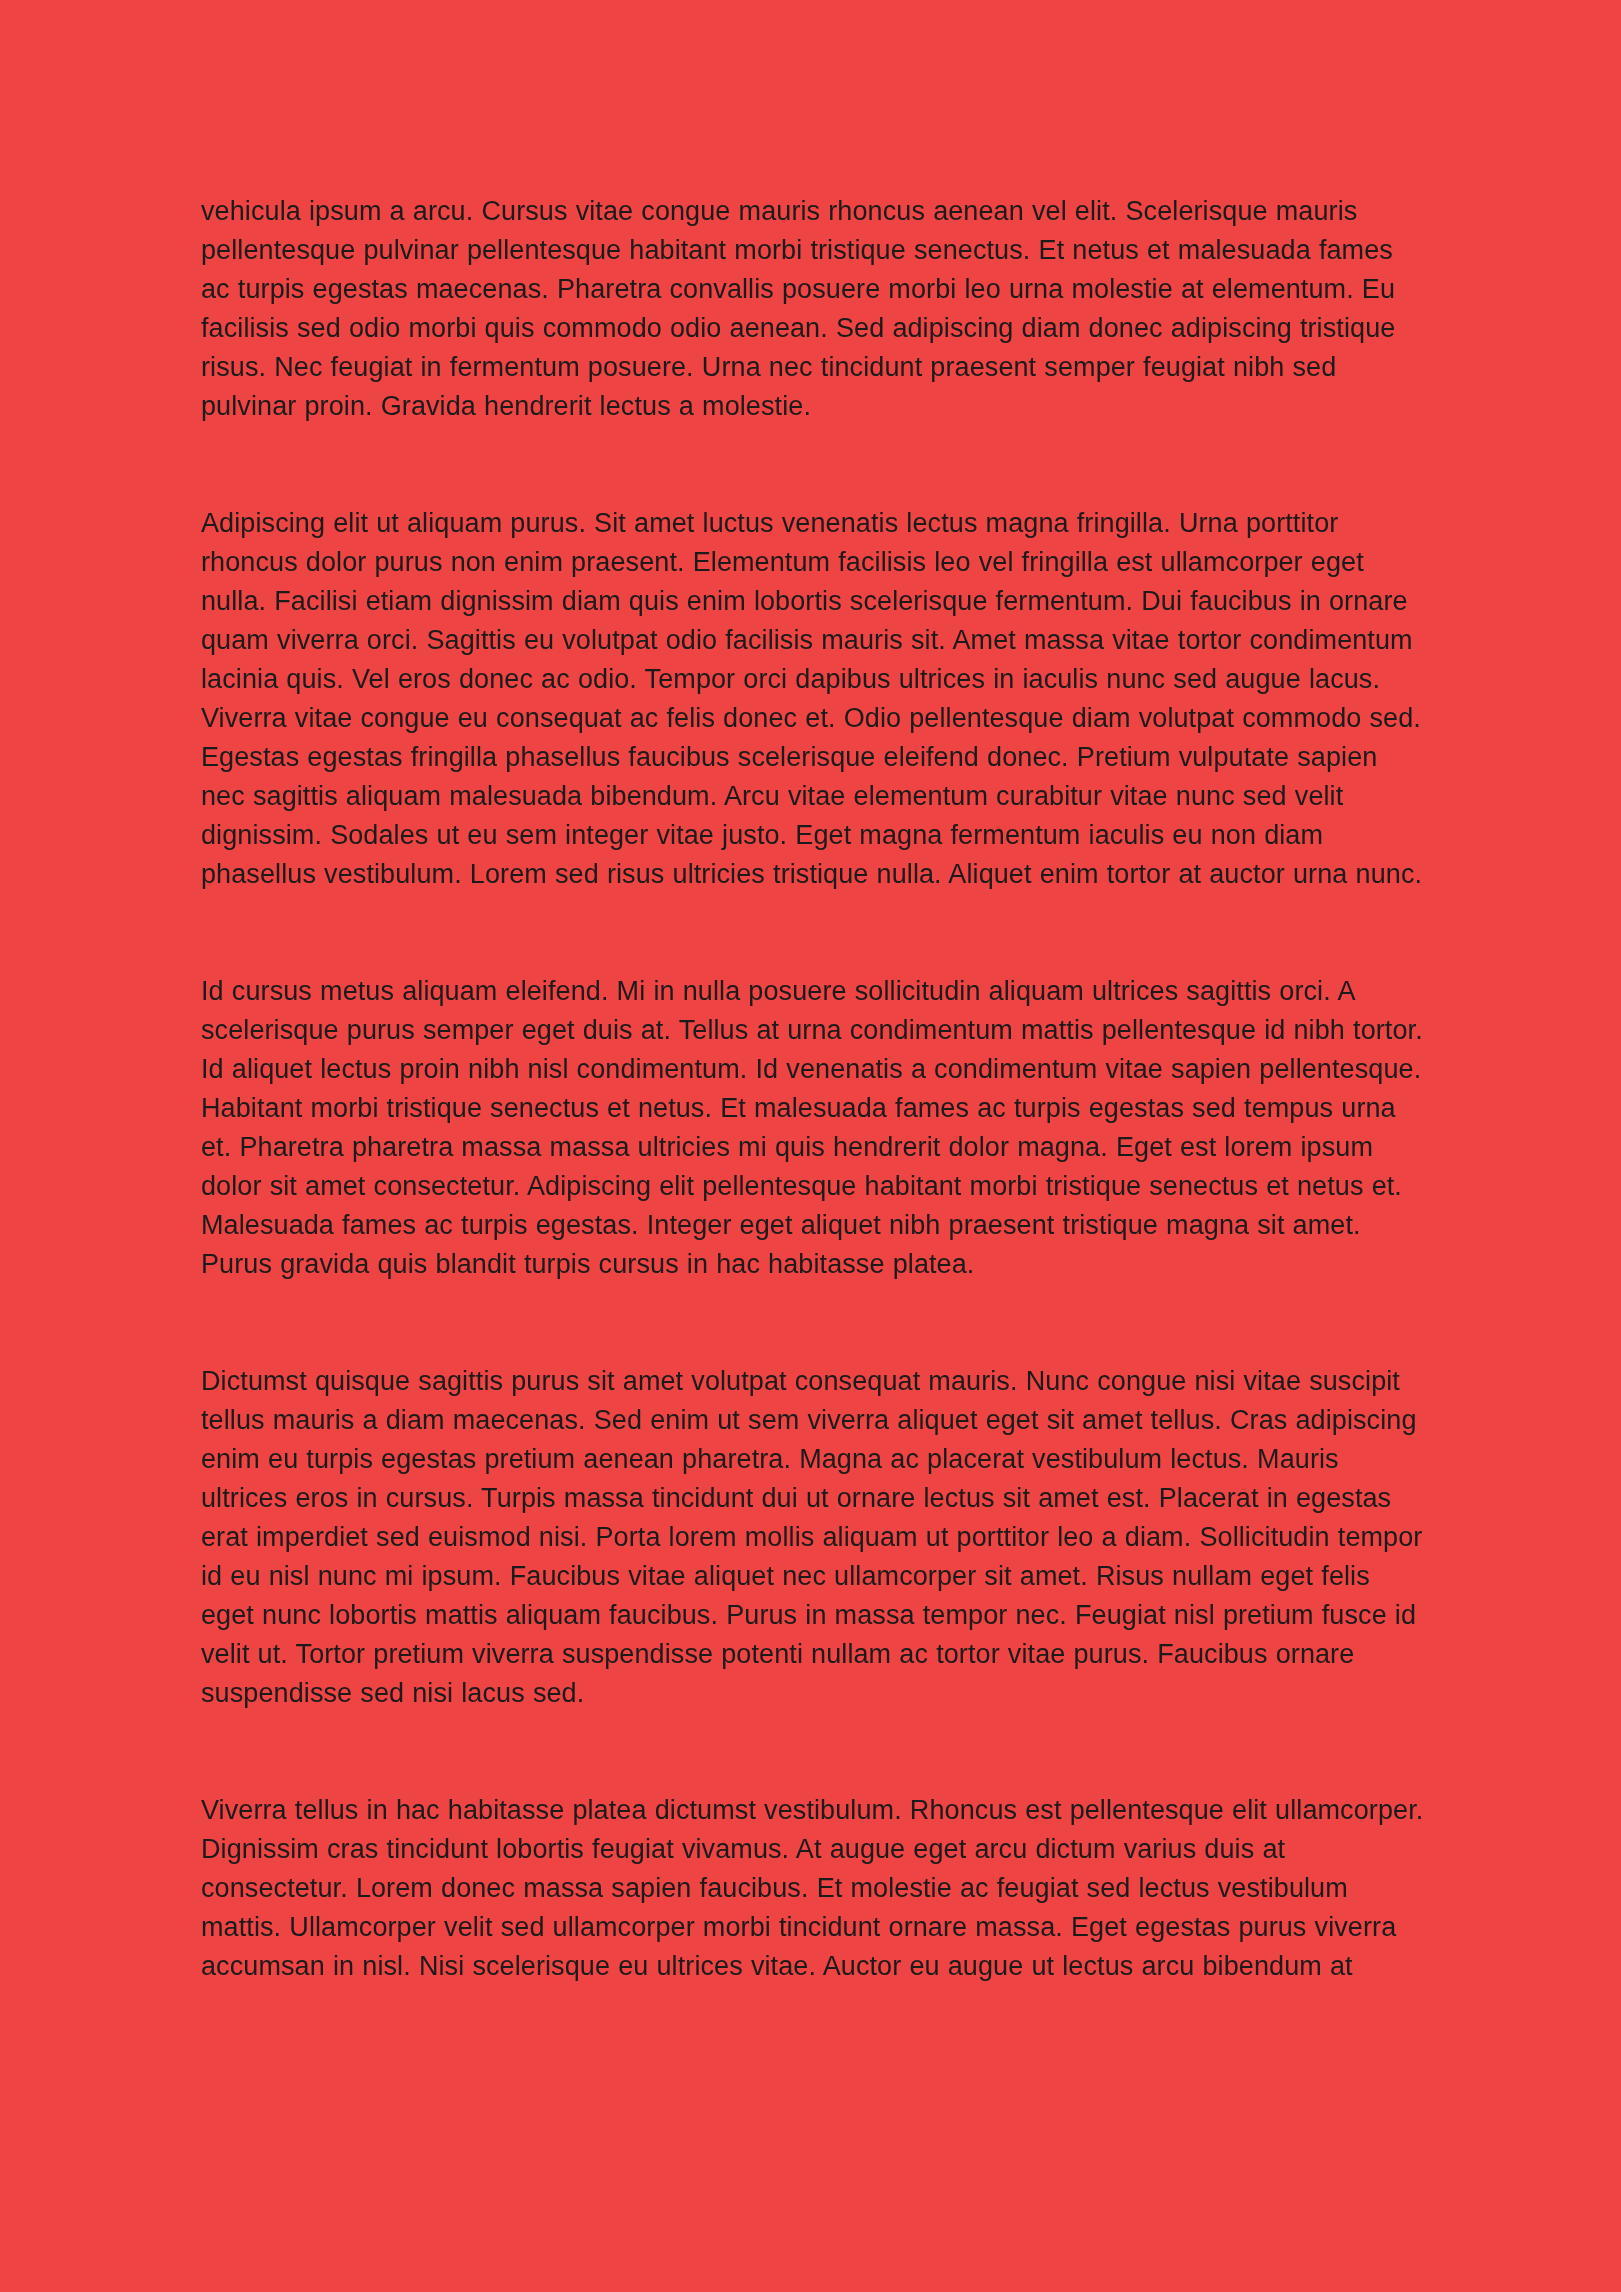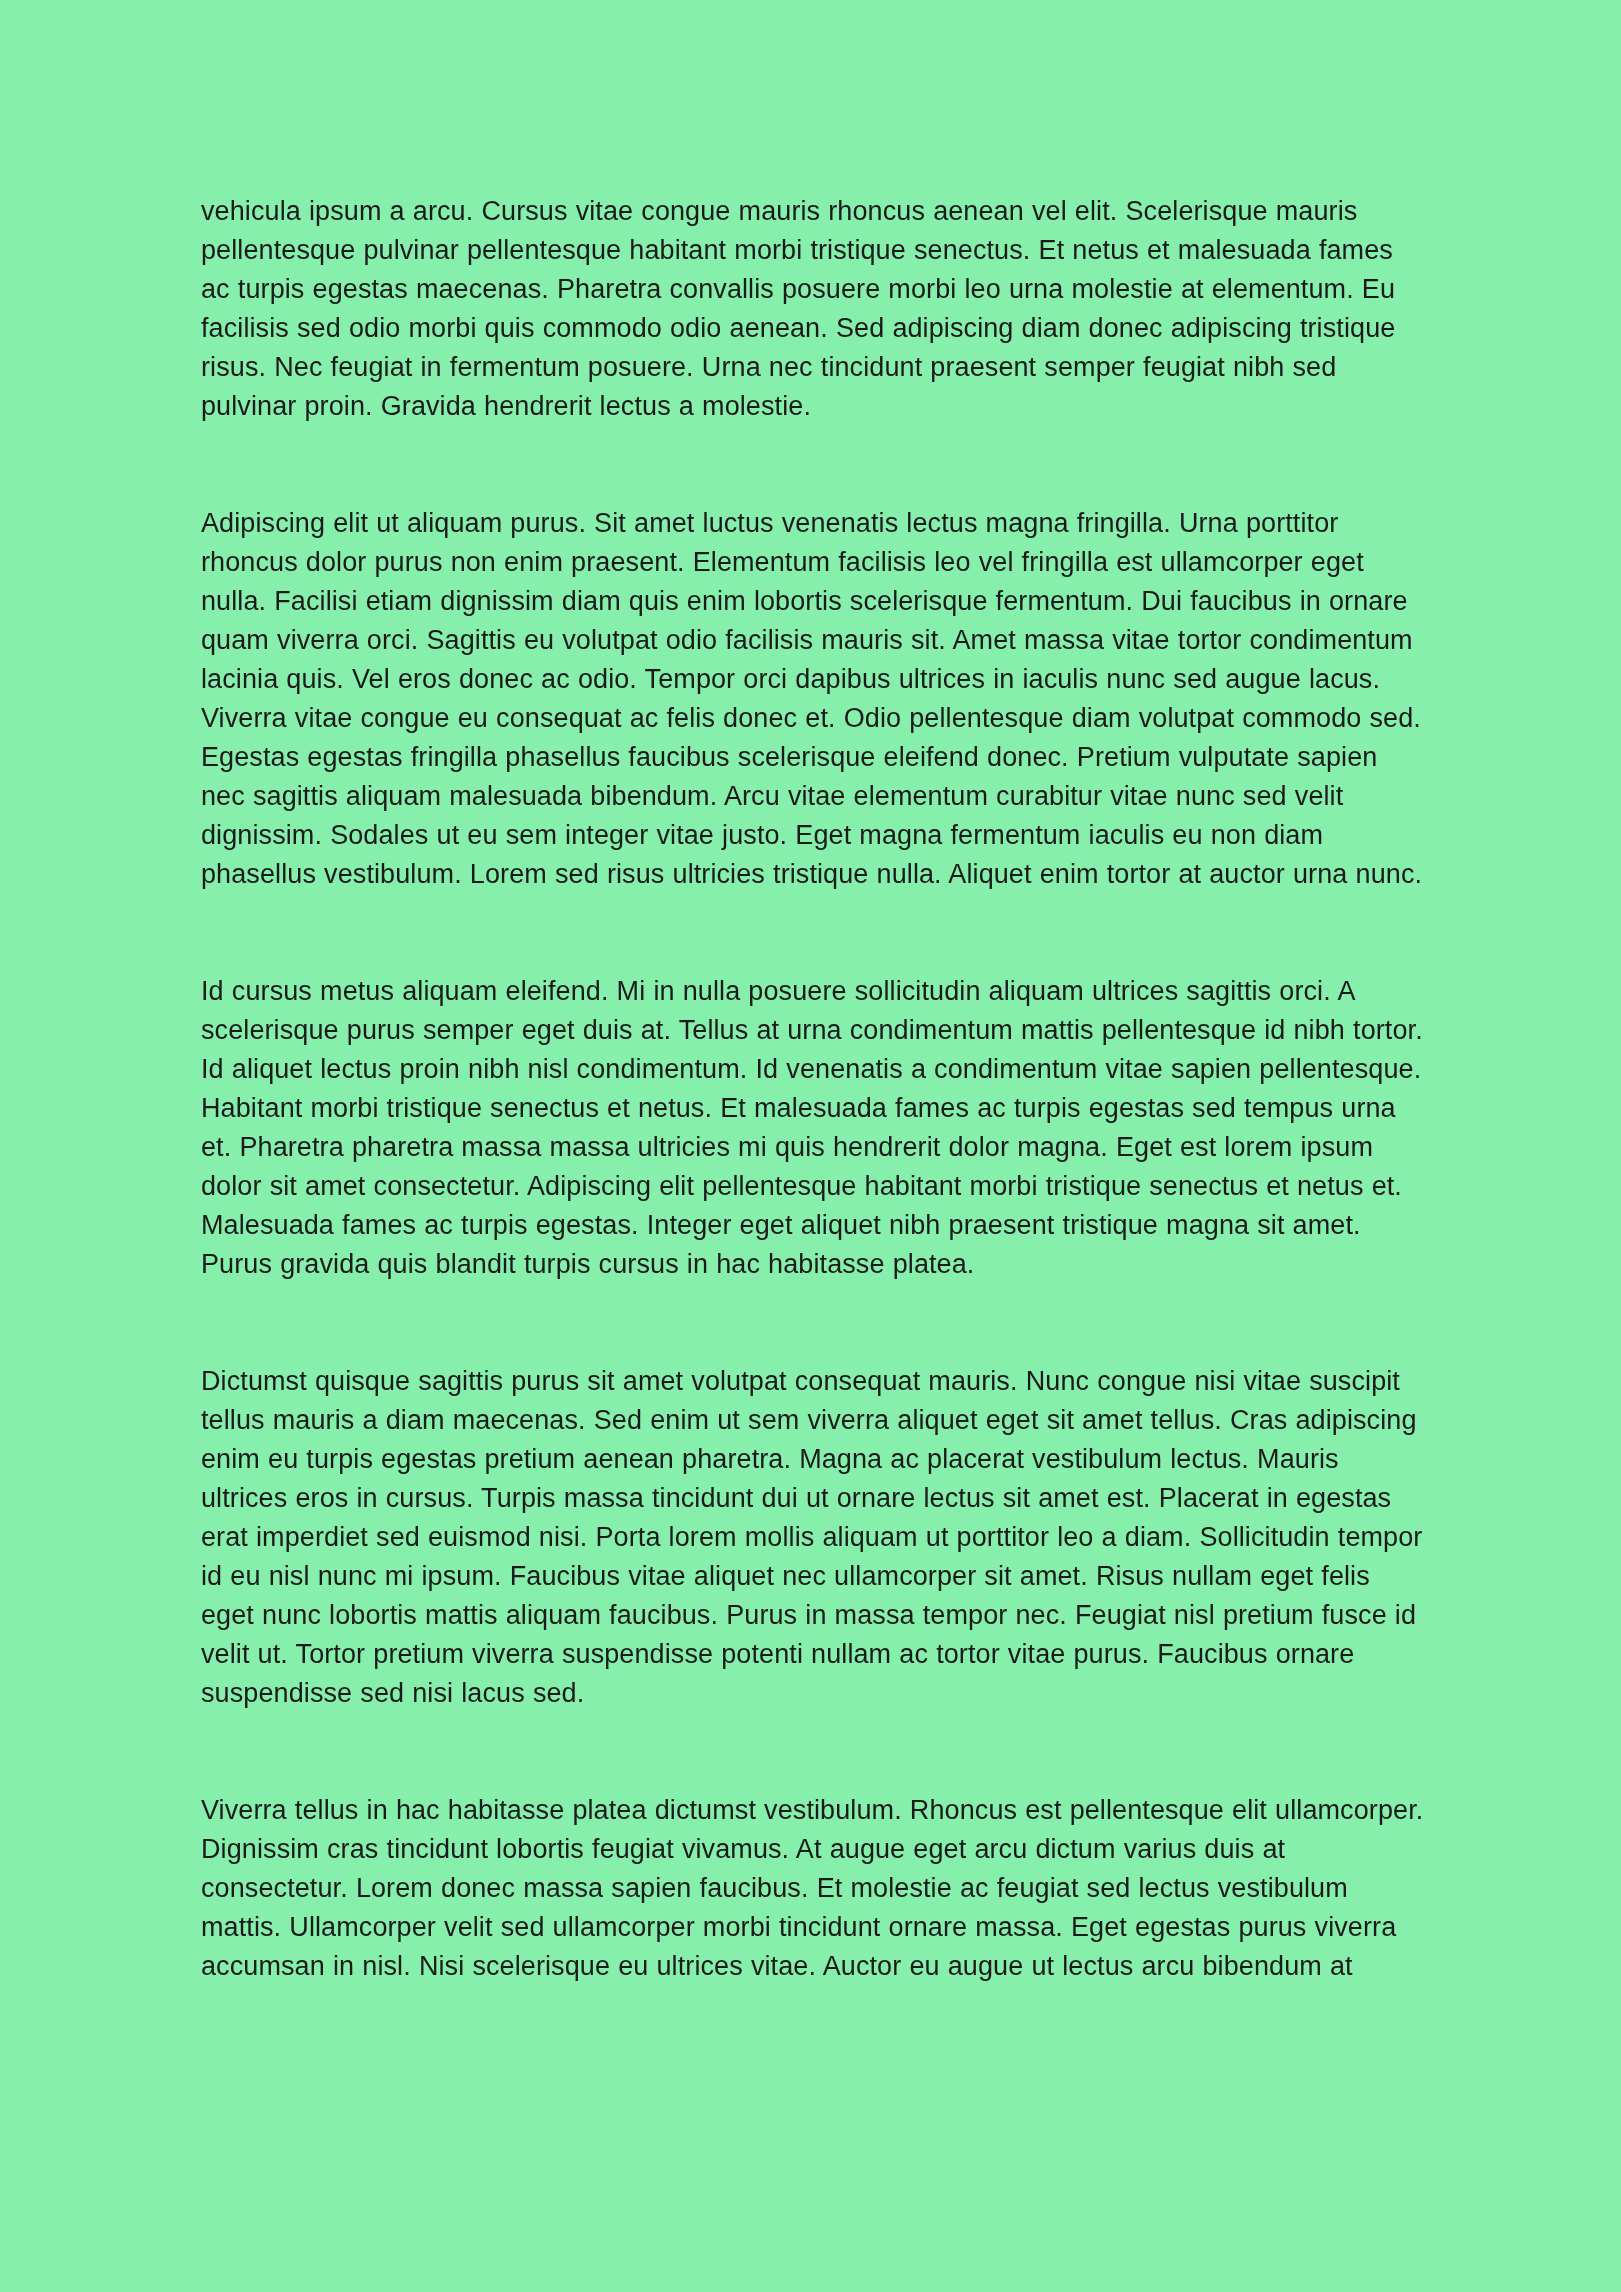--- a/index.html
+++ b/index.html
@@ -4,21 +4,21 @@
 <style>
   html, body {
     margin: 0;
     padding: 0;
     background: #ffffff;
   }
   .page {
     position: relative;
     width: 1621px;
     height: 2293px;
-    background: #86efac;
+    background: #ef4444;
     box-sizing: border-box;
     padding: 192px 194px 0 201px;
     overflow: hidden;
   }
   .page p {
     margin: 0 0 78px 0;
     font-family: "Liberation Sans", "DejaVu Sans", sans-serif;
     font-size: 27px;
     line-height: 39px;
     color: #1b1b1b;

